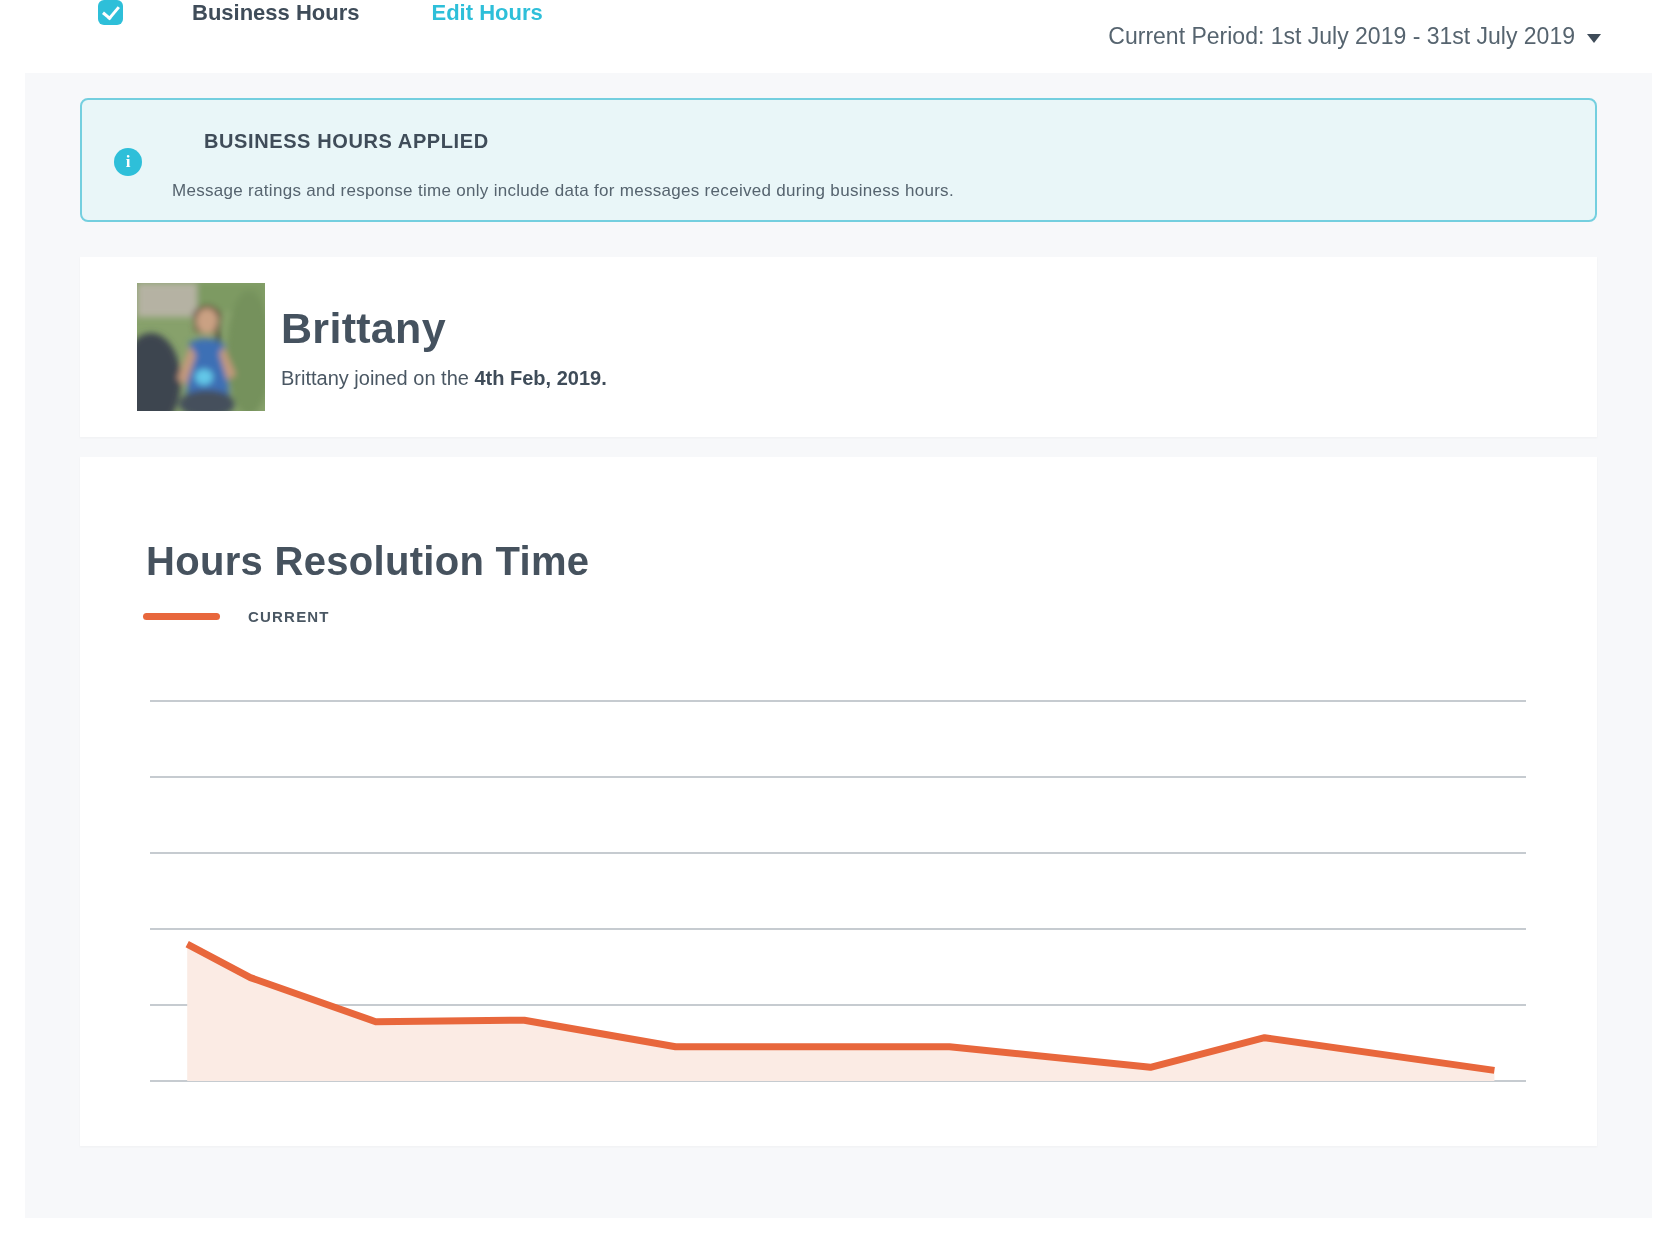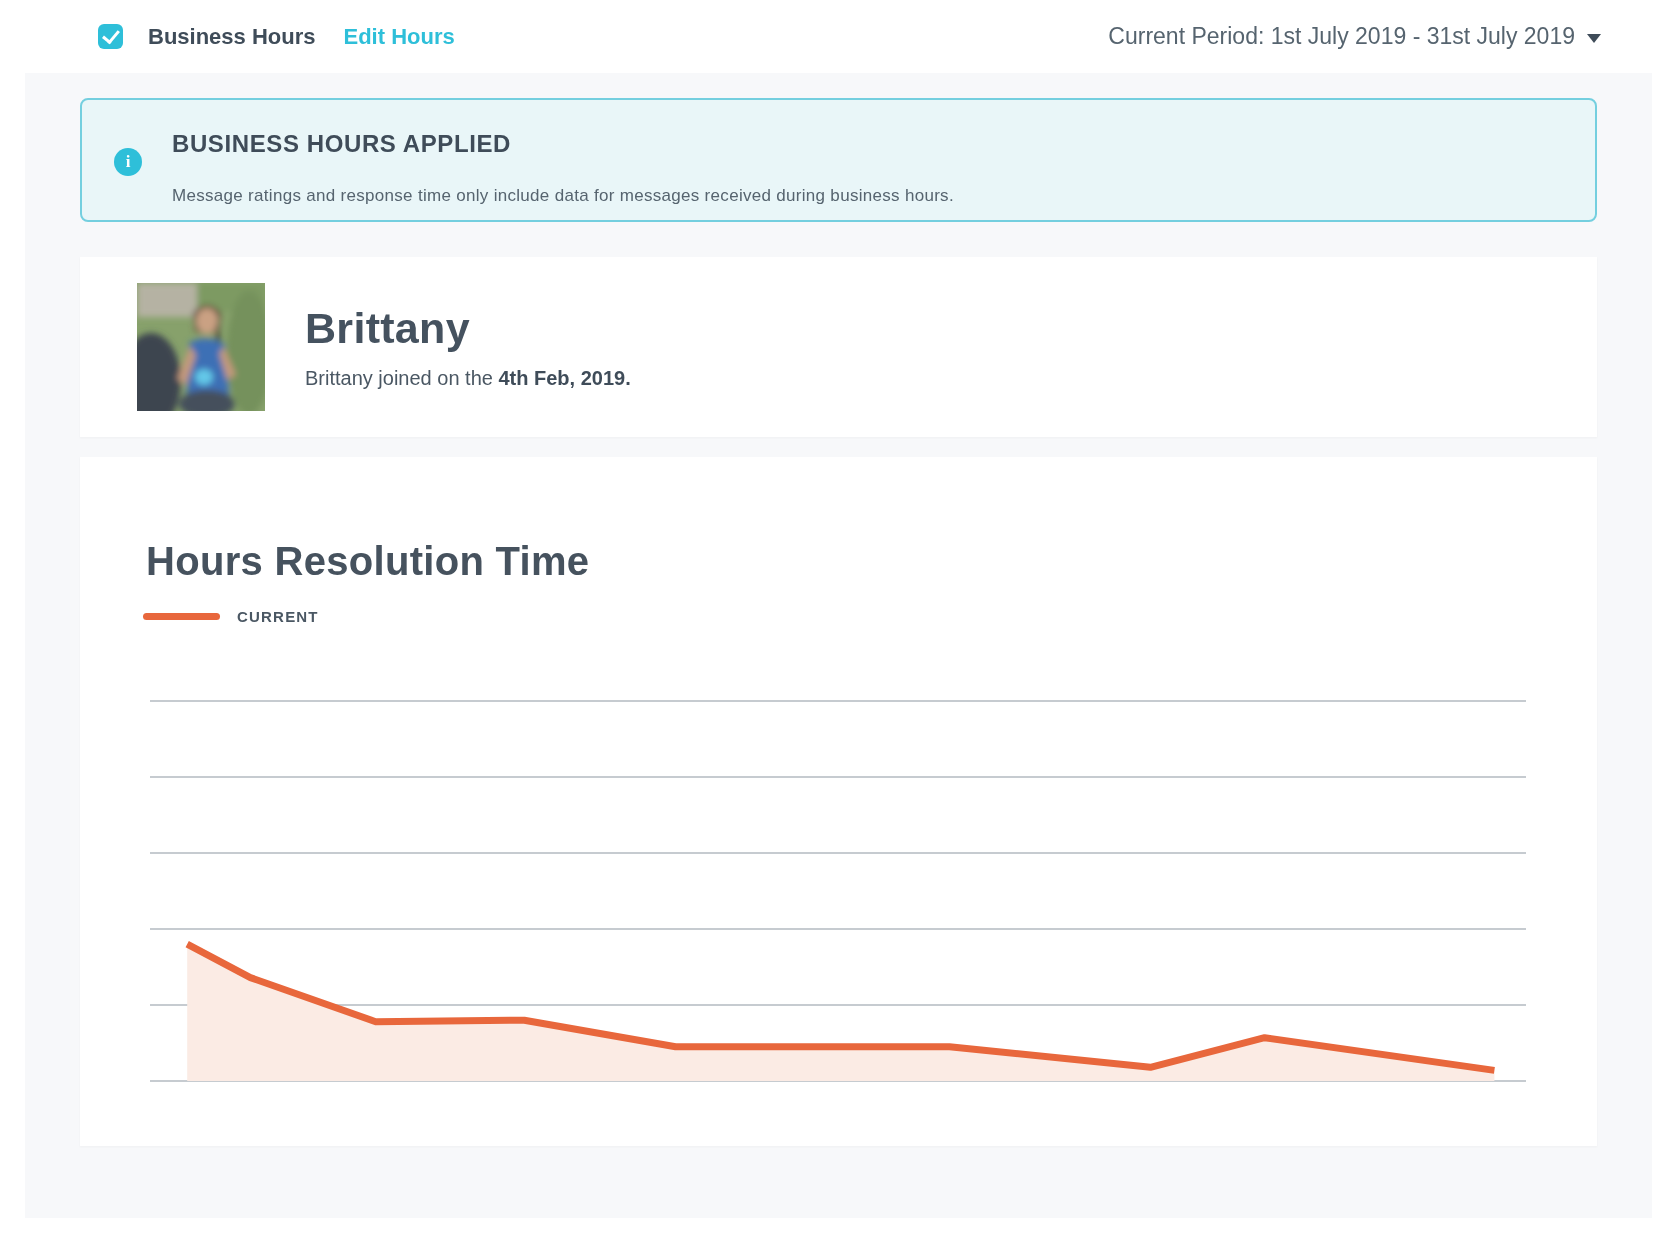--- a/index.html
+++ b/index.html
@@ -5,21 +5,21 @@
   html,body{margin:0;padding:0;background:#fff;}
   body{
     position:relative;width:1679px;height:1233px;overflow:hidden;
     font-family:"Liberation Sans",sans-serif;
     --accent:#2EBFD9;--heading:#3F4C59;--text:#56646F;
     --panel:#F7F8FA;--banner-bg:#E9F6F8;--banner-border:#74CFDF;
     --orange:#E8673C;--orange-fill:#FBEBE4;--grid:#C6CBD0;
   }
   
   .topbar{position:absolute;left:0;top:0;width:100%;height:73px;background:#fff;
-          display:flex;align-items:center;box-sizing:border-box;padding:0 78px 0 98px;}
+          display:flex;box-sizing:border-box;padding:0 78px 0 98px;gap:44px;}
   .checkbox{width:25px;height:25px;border-radius:6px;background:var(--accent);
             position:relative;cursor:pointer;flex:0 0 auto;}
   .checkbox.checked::after{content:"";position:absolute;left:8px;top:3px;width:7px;height:13px;
             border-right:3px solid #fff;border-bottom:3px solid #fff;transform:rotate(40deg);}
   .bh-label{margin-left:25px;font-size:22px;font-weight:700;color:var(--heading);cursor:pointer;}
   .edit-link{margin-left:28px;font-size:22px;font-weight:700;color:var(--accent);cursor:pointer;}
   .period{margin-left:auto;display:flex;align-items:center;gap:12px;font-size:23px;
           color:var(--text);cursor:pointer;}
   .caret{width:0;height:0;border-left:7px solid transparent;border-right:7px solid transparent;
          border-top:9px solid var(--heading);margin-top:3px;}
@@ -29,35 +29,35 @@
   
   .banner{position:absolute;left:55px;top:25px;width:1517px;height:124px;box-sizing:border-box;
           background:var(--banner-bg);border:2px solid var(--banner-border);border-radius:8px;
           padding:30px 40px 0 32px;display:flex;}
   .info-icon{width:28px;height:28px;border-radius:50%;background:var(--accent);flex:0 0 auto;
              margin-top:18px;position:relative;}
   .info-icon::before{content:"i";position:absolute;left:0;top:0;width:28px;height:28px;
              display:flex;align-items:center;justify-content:center;
              color:#fff;font-weight:700;font-size:17px;font-family:"Liberation Serif",serif;}
   .banner-text{margin-left:30px;}
-  .banner-title{font-size:24px;font-weight:700;color:var(--heading);letter-spacing:.6px;}
+  .banner-title{font-size:20px;font-weight:700;color:var(--heading);letter-spacing:.6px;margin-left:32px;}
   .banner-msg{margin-top:28px;font-size:17px;color:var(--text);letter-spacing:.3px;}
   
   .profile{left:55px;top:184px;width:1517px;height:180px;display:flex;align-items:center;
            box-sizing:border-box;padding-left:57px;}
   .photo{width:128px;height:128px;flex:0 0 auto;overflow:hidden;}
-  .profile-text{margin-left:40px;}
+  .profile-text{margin-left:16px;}
   .profile-name{font-size:43px;font-weight:800;color:#45525F;letter-spacing:.3px;}
   .joined{margin-top:14px;font-size:20px;color:#4A5763;}
   .joined b{font-weight:700;color:#3F4C59;}
   
   .chartcard{left:55px;top:384px;width:1517px;height:689px;}
   .chart-title{position:absolute;left:66px;top:82px;font-size:40px;font-weight:800;
                color:#46525E;letter-spacing:.3px;}
-  .legend{position:absolute;left:63px;top:150px;display:flex;align-items:center;gap:17px;}
+  .legend{position:absolute;left:63px;top:150px;display:flex;align-items:center;gap:28px;}
   .legend-swatch{width:77px;height:7px;border-radius:3.5px;background:var(--orange);}
   .legend-label{font-size:15px;font-weight:700;color:#4A5763;letter-spacing:1.2px;padding-top:1px;}
   .plot{position:absolute;left:70px;top:180px;width:1376px;height:448px;}
 </style>
 </head>
 <body style="--accent: #2EBFD9; --heading: #3F4C59; --text: #56646F; --panel: #F7F8FA; --banner-bg: #E9F6F8; --banner-border: #74CFDF; --orange: #E8673C; --orange-fill: #FBEBE4; --grid: #C6CBD0;">
 
 <div class="topbar">
   <div class="checkbox checked" role="checkbox" aria-checked="true"></div>
   <div class="bh-label">Business Hours</div>

